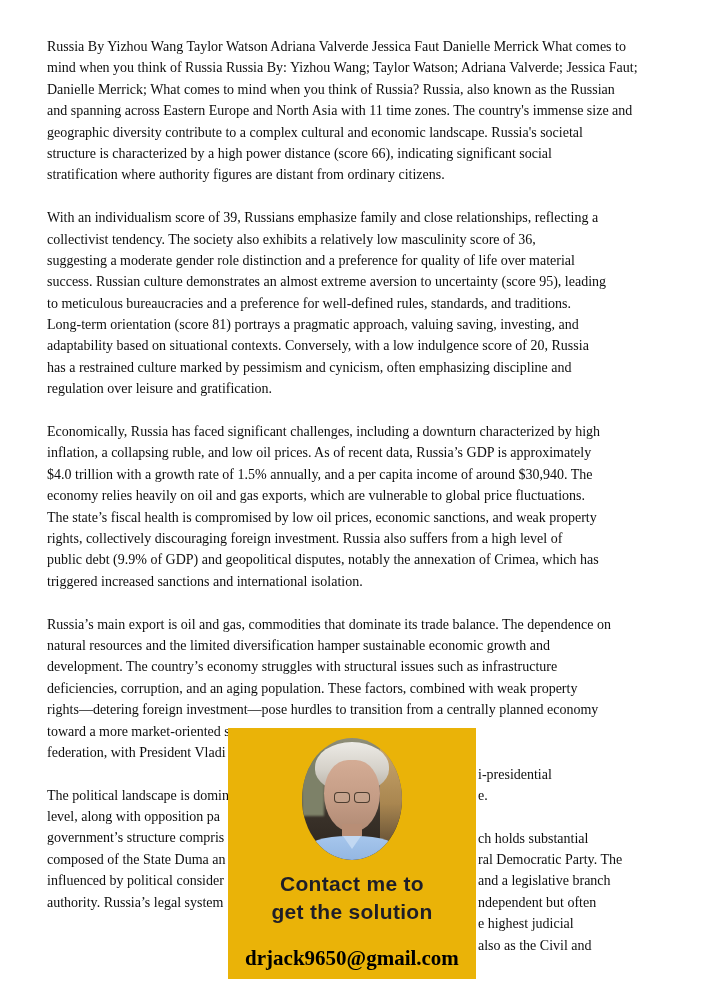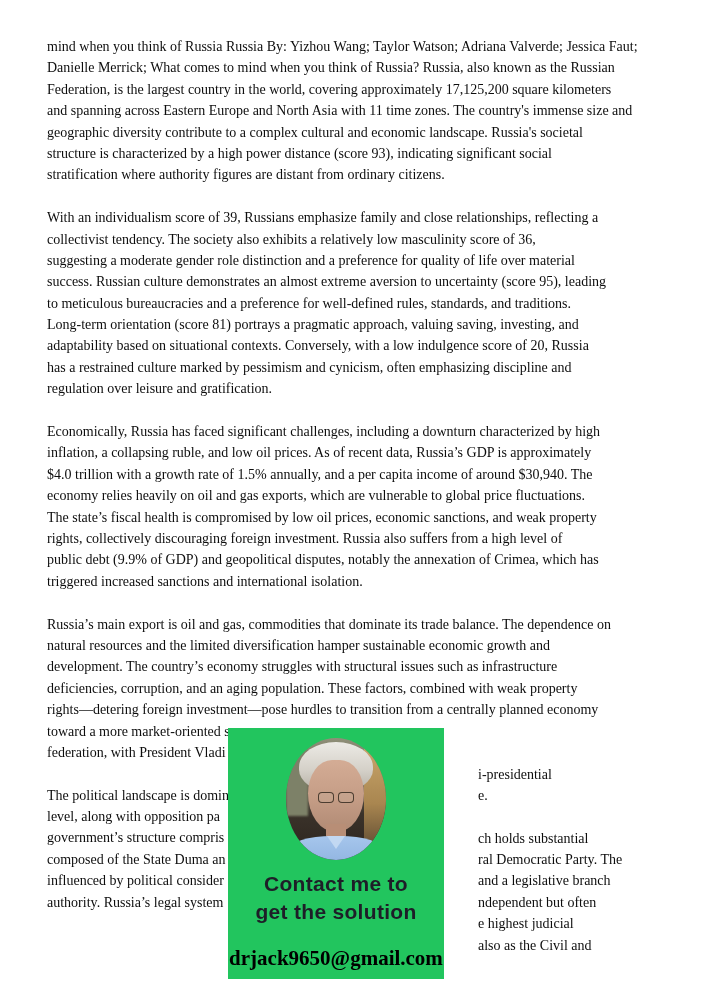--- a/index.html
+++ b/index.html
@@ -11,22 +11,22 @@
   .doc-text {
     position: absolute; left: 47px; top: 36px; width: 614px;
     font-size: 14px; line-height: 21.4px; color: #0d0d0d;
   }
   .paragraph { margin-bottom: 21.4px; }
   .line { height: 21.4px; white-space: nowrap; position: relative; }
   .frag-right { position: absolute; left: 431px; top: 0; margin-top: 43px; }
 
   
   .overlay {
-    position: absolute; left: 228px; top: 728px; width: 216px; height: 251px;
-    background: #22c55e; z-index: 10; box-sizing: border-box; padding-top: 142px;
+    position: absolute; left: 228px; top: 728px; width: 248px; height: 251px;
+    background: #eab308; z-index: 10; box-sizing: border-box; padding-top: 142px;
   }
   .overlay-title {
     text-align: center; font-family: "Liberation Sans", sans-serif;
     font-weight: bold; font-size: 21px; line-height: 28px;
     color: #1e1e28; letter-spacing: 0.3px;
   }
   .overlay-email {
     margin-top: 20px; text-align: center; font-family: "Liberation Serif", serif;
     font-weight: bold; font-size: 21px; color: #000000;
   }
@@ -77,26 +77,26 @@
     position: absolute; left: 50%; top: 98px; transform: translateX(-50%);
     width: 0; height: 0; border-left: 9px solid transparent;
     border-right: 9px solid transparent; border-top: 13px solid #c2d8f2;
   }
 </style>
 </head>
 <body>
 
 <div class="doc-text">
     <div class="paragraph">
+      <div class="line">Russia By Yizhou Wang Taylor Watson Adriana Valverde Jessica Faut Danielle Merrick What comes to</div>
       <div class="line">mind when you think of Russia Russia By: Yizhou Wang; Taylor Watson; Adriana Valverde; Jessica Faut;</div>
       <div class="line">Danielle Merrick; What comes to mind when you think of Russia? Russia, also known as the Russian</div>
-      <div class="line">Federation, is the largest country in the world, covering approximately 17,125,200 square kilometers</div>
       <div class="line">and spanning across Eastern Europe and North Asia with 11 time zones. The country's immense size and</div>
       <div class="line">geographic diversity contribute to a complex cultural and economic landscape. Russia's societal</div>
-      <div class="line">structure is characterized by a high power distance (score 93), indicating significant social</div>
+      <div class="line">structure is characterized by a high power distance (score 66), indicating significant social</div>
       <div class="line">stratification where authority figures are distant from ordinary citizens.</div>
     </div>
     <div class="paragraph">
       <div class="line">With an individualism score of 39, Russians emphasize family and close relationships, reflecting a</div>
       <div class="line">collectivist tendency. The society also exhibits a relatively low masculinity score of 36,</div>
       <div class="line">suggesting a moderate gender role distinction and a preference for quality of life over material</div>
       <div class="line">success. Russian culture demonstrates an almost extreme aversion to uncertainty (score 95), leading</div>
       <div class="line">to meticulous bureaucracies and a preference for well-defined rules, standards, and traditions.</div>
       <div class="line">Long-term orientation (score 81) portrays a pragmatic approach, valuing saving, investing, and</div>
       <div class="line">adaptability based on situational contexts. Conversely, with a low indulgence score of 20, Russia</div>

